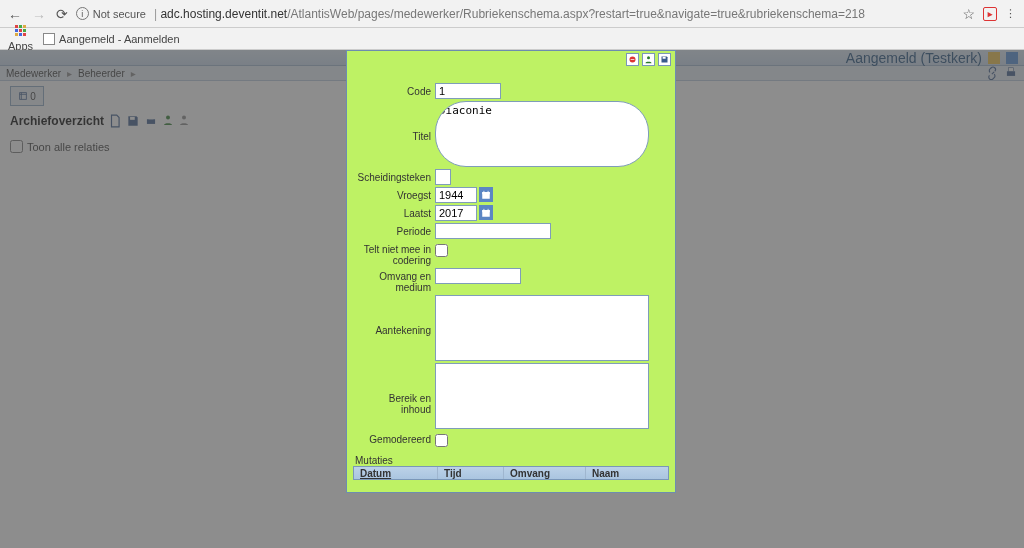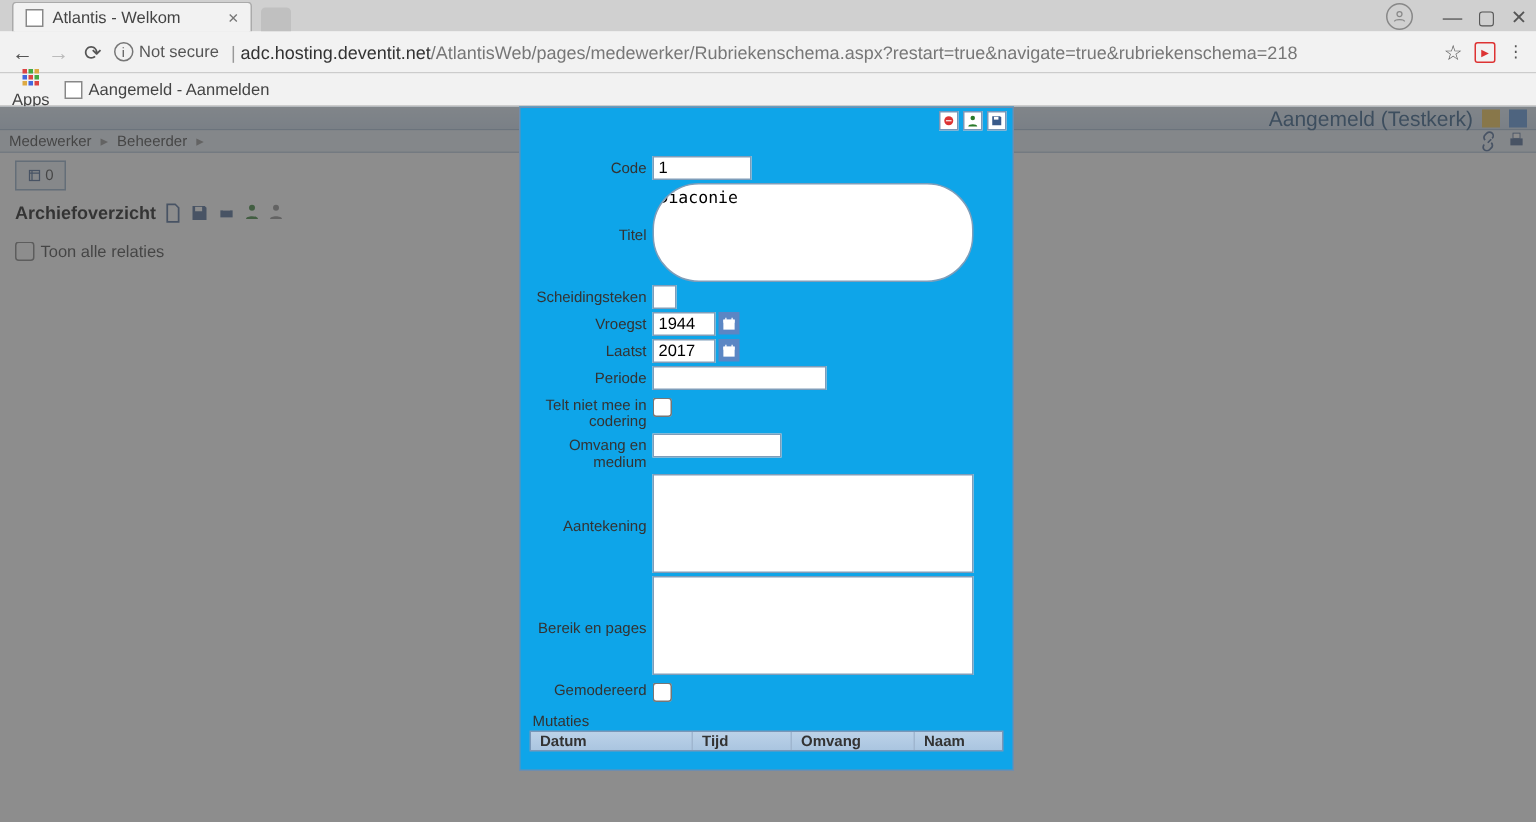--- a/index.html
+++ b/index.html
@@ -57,65 +57,46 @@
     .badge-box { width: 34px; height: 20px; border: 1px solid #8aa5c2; background: #eaf0f7; display:flex; align-items:center; justify-content:center; gap:2px; font-size:10px; color:#333; }
     .hline { display:flex; align-items:center; gap:4px; margin-top:4px; }
     .hline h3 { font-size: 12px; font-weight: bold; color: #000; }
     .hicon { width:14px; height:14px; display:inline-block; }
     .green-figure { width:12px; height:14px; display:inline-block; }
     .green-figure svg { fill:#2a7a2a; }
     .grey-figure svg { fill:#888; }
     .chk-row { display:flex; align-items:center; gap:4px; margin-top:8px; color:#333; }
 
     
-    .modal { position: absolute; top: 0px; left: 346px; width: 330px; background: #0ea5e9; border: 1px solid #6d8db0; z-index: 10; padding-top: 4px; padding-bottom: 12px; }
+    .modal { position: absolute; top: 0px; left: 346px; width: 330px; background: #bef264; border: 1px solid #6d8db0; z-index: 10; padding-top: 4px; padding-bottom: 12px; }
     .modal-topright { position: absolute; top: 2px; right: 4px; display: flex; gap: 3px; }
     .tb { width: 13px; height: 13px; display:flex; align-items:center; justify-content:center; border: 1px solid #7a97b8; cursor:pointer; }
     .tb svg { width: 9px; height: 9px; }
 
     .form-area { padding: 6px 14px 4px 10px; }
     .form-row { display: flex; align-items: flex-start; margin-bottom: 2px; }
     .form-row label { width: 78px; text-align: right; font-size: 10px; color: #333; padding-top: 3px; padding-right: 4px; }
     .form-row input[type=text] { border: 1px solid #7f9db9; font-size: 11px; padding: 1px 3px; background:#fff; }
     .form-row textarea { border: 1px solid #7f9db9; font-size: 11px; padding: 2px 3px; background:#fff; resize: none; }
     .form-row .cal-btn { width: 14px; height: 15px; background: #5b86c4; display:inline-flex; align-items:center; justify-content:center; margin-left: 2px; cursor:pointer; }
     .form-row .cal-btn svg { width:10px; height:10px; fill:#fff; }
     .mutation-lbl { font-size: 10px; color: #333; padding: 2px 0 0 8px; }
     .mut-table { margin: 0 6px 0 6px; background: #e7eff8; }
     .mut-head { display:flex; border: 1px solid #7a97b8; background: linear-gradient(#bcd2e8,#aac5e0); height: 14px; }
     .mut-head div { font-size: 10px; font-weight: bold; color: #333; padding: 1px 6px; }
-    .c-datum { width: 108px; border-right:1px solid #9fb6cf; }
+    .c-datum { width: 84px; border-right:1px solid #9fb6cf;text-decoration:underline; }
     .c-tijd { width: 66px; border-right:1px solid #9fb6cf; }
     .c-status { width: 82px; border-right:1px solid #9fb6cf; }
     .c-naam { flex: 1; }
   </style>
 </head>
 <body>
 
 <div class="browser-frame">
 
-  <div class="tab-bar">
-    <div class="tab">
-      <span class="favicon"></span>
-      <span>Atlantis - Welkom</span>
-      <span class="close-x">×</span>
-    </div>
-    <div class="tab-add"></div>
-    <div class="window-controls">
-      <span class="account-icon">
-        <svg viewBox="0 0 24 24" width="10" height="10" fill="none" stroke="#888" stroke-width="2">
-            <circle cx="12" cy="8" r="4"></circle>
-            <path d="M4 20c0-4 16-4 16 0"></path>
-          </svg>
-      </span>
-      <span>—</span>
-      <span>▢</span>
-      <span>✕</span>
-    </div>
-  </div>
 
   <div class="address-row">
     <div class="nav-icons">
       <span>←</span>
       <span style="color:#bbb">→</span>
       <span>⟳</span>
     </div>
     <div class="security-badge">
       <span class="info-circle">i</span>
       <span>Not secure</span>
@@ -290,21 +271,21 @@
         </div>
         <div class="form-row">
           <label>Omvang en medium</label>
           <input type="text" style="width: 86px;" value="">
         </div>
         <div class="form-row">
           <label style="padding-top:30px">Aantekening</label>
           <textarea style="width: 214px; height: 66px;"></textarea>
         </div>
         <div class="form-row">
-          <label style="padding-top:30px">Bereik en pages</label>
+          <label style="padding-top:30px">Bereik en inhoud</label>
           <textarea style="width: 214px; height: 66px;"></textarea>
         </div>
         <div class="form-row">
           <label>Gemodereerd</label>
           <input type="checkbox" style="margin-top: 3px;">
         </div>
       </div>
       <div class="mutation-lbl">Mutaties</div>
       <div class="mut-table">
         <div class="mut-head">

